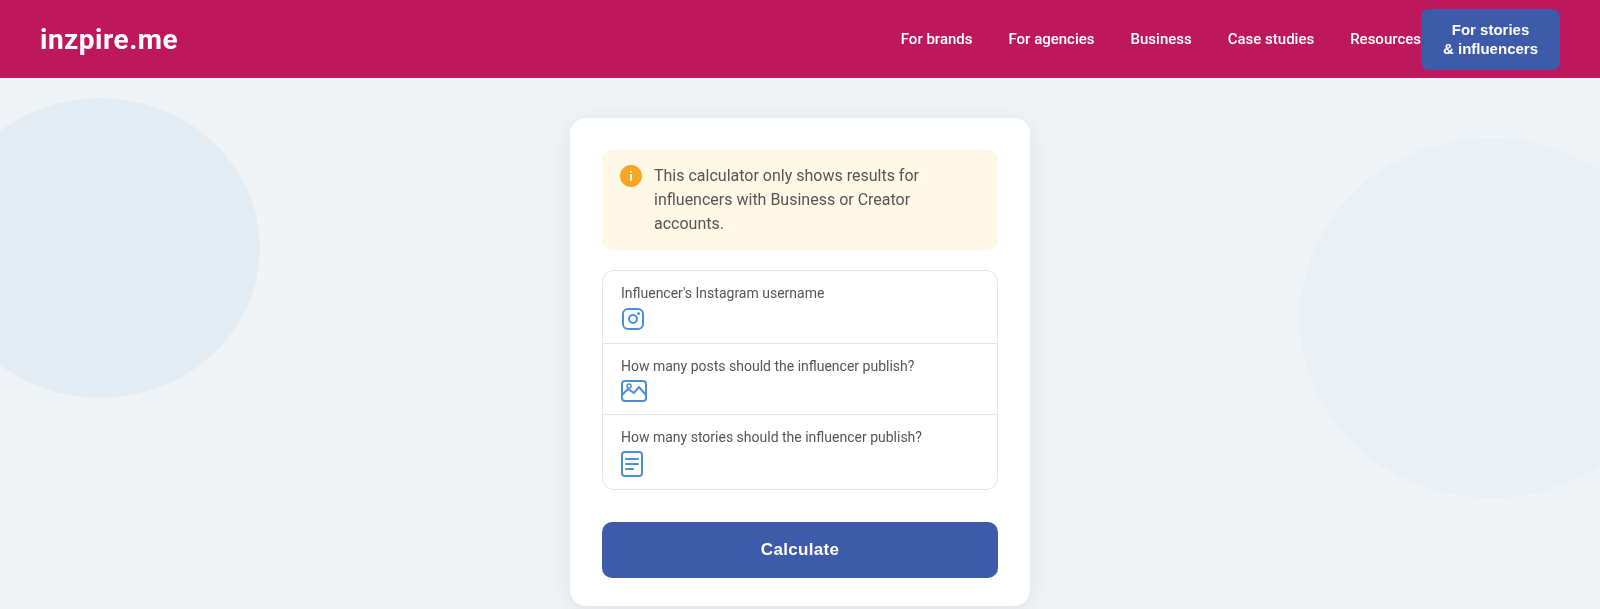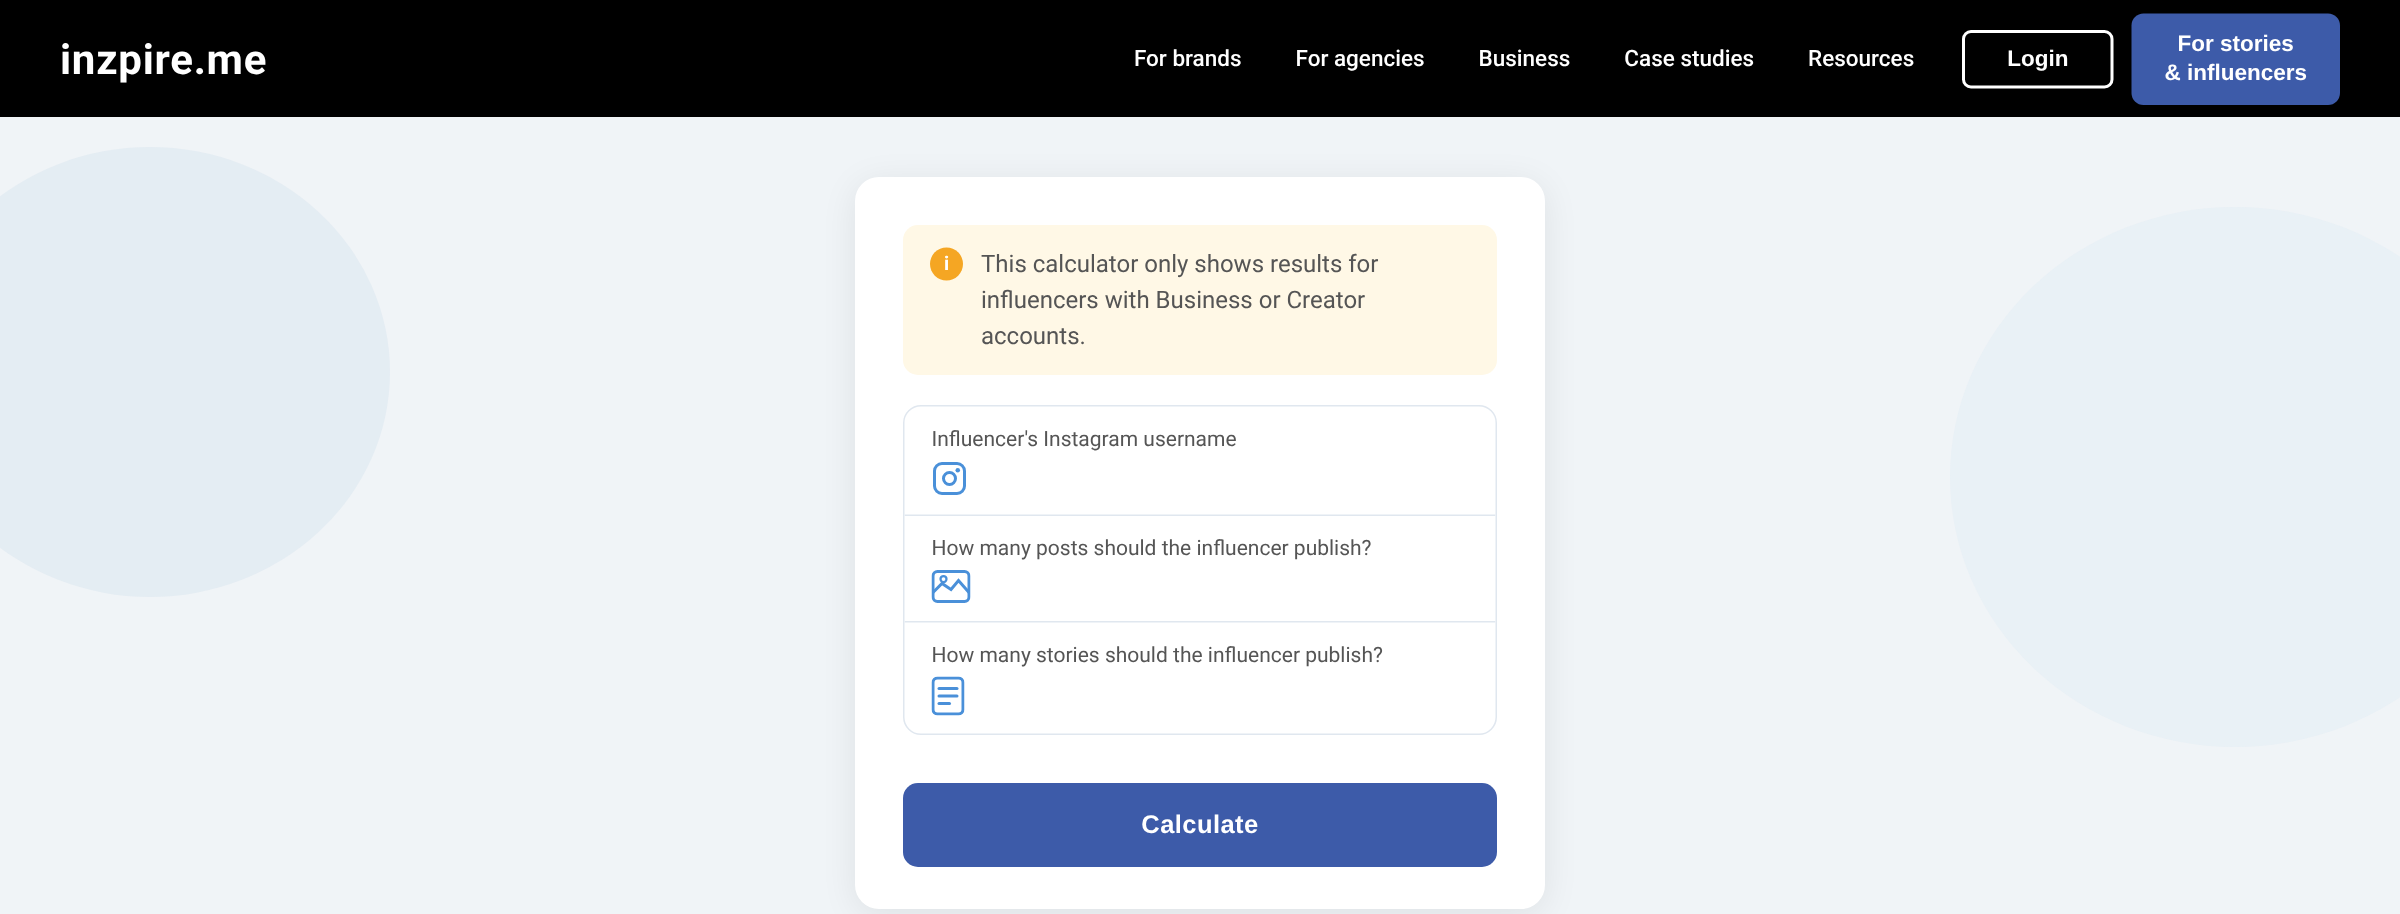--- a/index.html
+++ b/index.html
@@ -1,40 +1,39 @@
 <!DOCTYPE html>
 <html><head>
   <meta charset="utf-8">
   <style>
     * { margin: 0; padding: 0; box-sizing: border-box; }
     body { font-family: -apple-system, BlinkMacSystemFont, 'Segoe UI', Roboto, sans-serif; background: #f0f4f7; min-height: 609px; overflow: hidden; }
 
     
     .header {
-      background: #000000;
+      background: #be185d;
       height: 78px;
       display: flex;
       align-items: center;
       padding: 0 40px;
       position: relative;
       z-index: 10;
     }
     .logo {
       color: white;
       font-size: 28px;
       font-weight: 700;
       letter-spacing: 0.5px;
       flex: 0 0 auto;
     }
     .nav {
       display: flex;
       align-items: flex-start;
       gap: 36px;
       margin-left: auto;
-      margin-right: 32px;
     }
     .nav-item {
       color: white;
       font-size: 15px;
       font-weight: 500;
       cursor: pointer;
       text-decoration: none;
       white-space: nowrap;
     }
     .header-actions {
@@ -190,21 +189,20 @@
 
   <nav class="nav">
     <a class="nav-item">For brands</a>
     <a class="nav-item">For agencies</a>
     <a class="nav-item">Business</a>
     <a class="nav-item">Case studies</a>
     <a class="nav-item">Resources</a>
   </nav>
 
   <div class="header-actions">
-    <button class="btn-login">Login</button>
     <button class="btn-creators">
       <span>For stories</span><br>
       <span>&amp; influencers</span>
     </button>
   </div>
 </header>
 
 <main class="main">
 
   <div class="bg-circle-left"></div>

